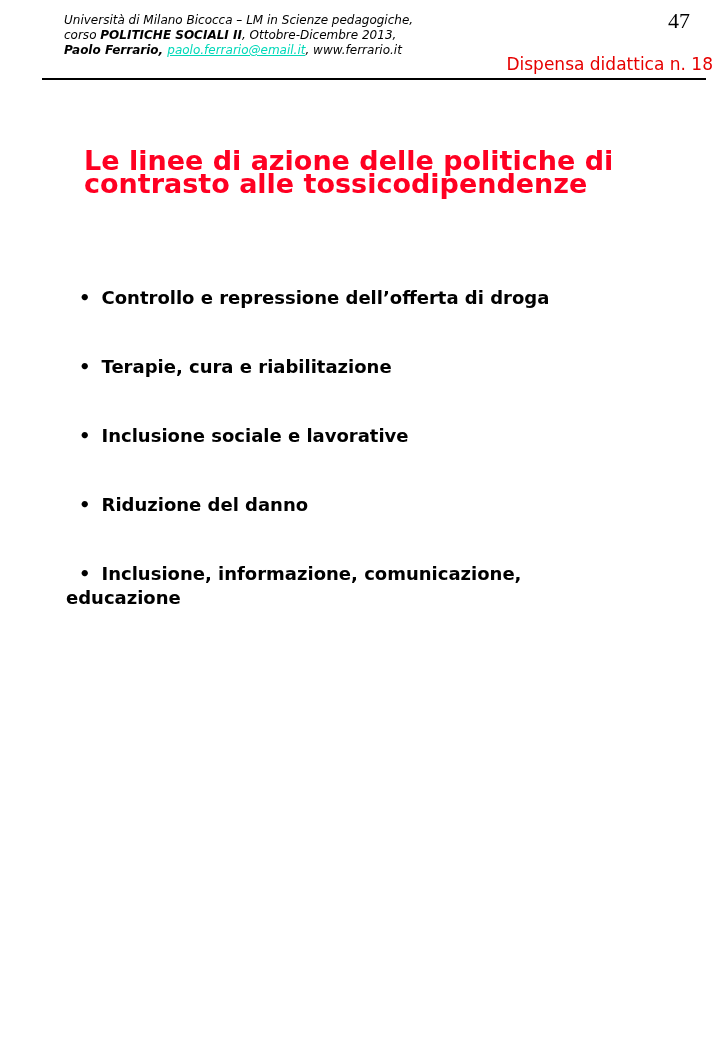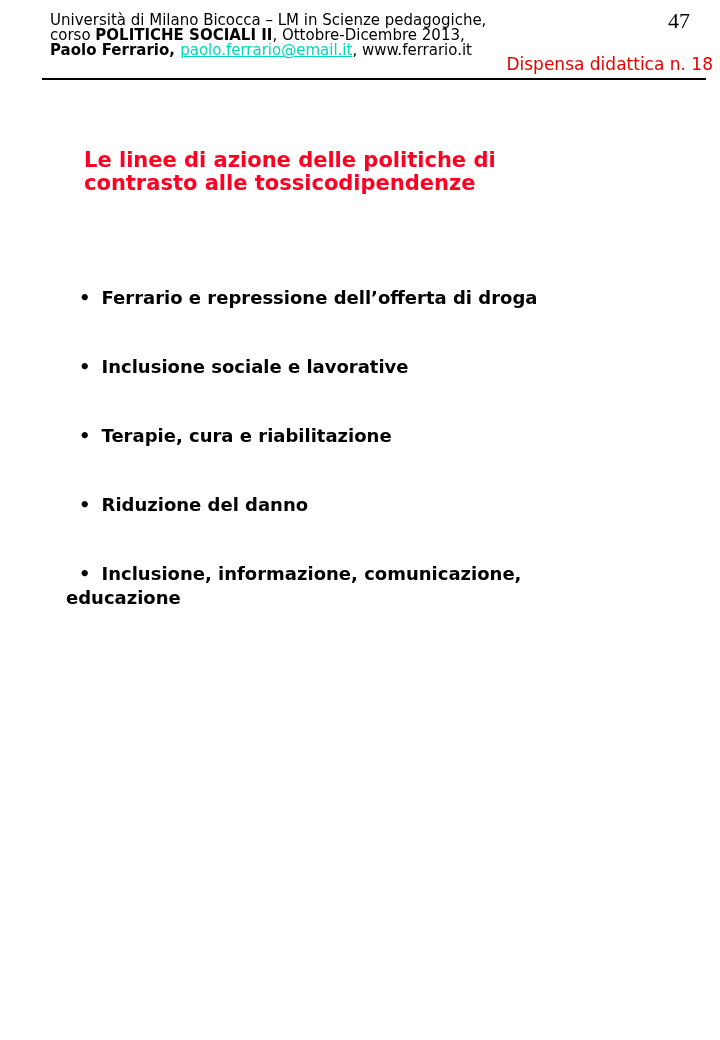--- a/index.html
+++ b/index.html
@@ -13,26 +13,27 @@
     height: 1040px;
     background: #ffffff;
     overflow: hidden;
     font-family: "DejaVu Sans", sans-serif;
     color: #000000;
   }
 
   
   .header-block {
     position: absolute;
-    left: 50px;
+    left: 64px;
     top: 13px;
-    font-size: 15px;
+    font-size: 12px;
     line-height: 15px;
     color: #000000;
     white-space: nowrap;
+    font-style: italic;
   }
   .header-block .bold { font-weight: bold; }
   .email-link {
     color: #00d8b8;
     text-decoration: underline;
     cursor: pointer;
     margin-top: 21px;
   }
 
   
@@ -64,21 +65,21 @@
     width: 664px;
     height: 2px;
     background: #000000;
   }
 
   
   .slide-title {
     position: absolute;
     left: 84px;
     top: 149px;
-    font-size: 21px;
+    font-size: 27px;
     line-height: 23px;
     font-weight: bold;
     color: #ff0022;
   }
 
   
   .bullet-list {
     position: absolute;
     left: 66px;
     top: 286px;
@@ -121,31 +122,31 @@
   <div class="header-rule"></div>
 
   <div class="slide-title">
     <div>Le linee di azione delle politiche di</div>
     <div>contrasto alle tossicodipendenze</div>
   </div>
 
   <div class="bullet-list">
 
     <div class="bullet-item">
-      <span class="line1"><span class="dot">•</span><span>Ferrario e repressione dell’offerta di droga</span></span>
+      <span class="line1"><span class="dot">•</span><span>Controllo e repressione dell’offerta di droga</span></span>
+      <div class="text2"></div>
+    </div>
+
+    <div class="bullet-item">
+      <span class="line1"><span class="dot">•</span><span>Terapie, cura e riabilitazione</span></span>
       <div class="text2"></div>
     </div>
 
     <div class="bullet-item">
       <span class="line1"><span class="dot">•</span><span>Inclusione sociale e lavorative</span></span>
-      <div class="text2"></div>
-    </div>
-
-    <div class="bullet-item">
-      <span class="line1"><span class="dot">•</span><span>Terapie, cura e riabilitazione</span></span>
       <div class="text2"></div>
     </div>
 
     <div class="bullet-item">
       <span class="line1"><span class="dot">•</span><span>Riduzione del danno</span></span>
       <div class="text2"></div>
     </div>
 
     <div class="bullet-item">
       <span class="line1"><span class="dot">•</span><span>Inclusione, informazione, comunicazione,</span></span>

